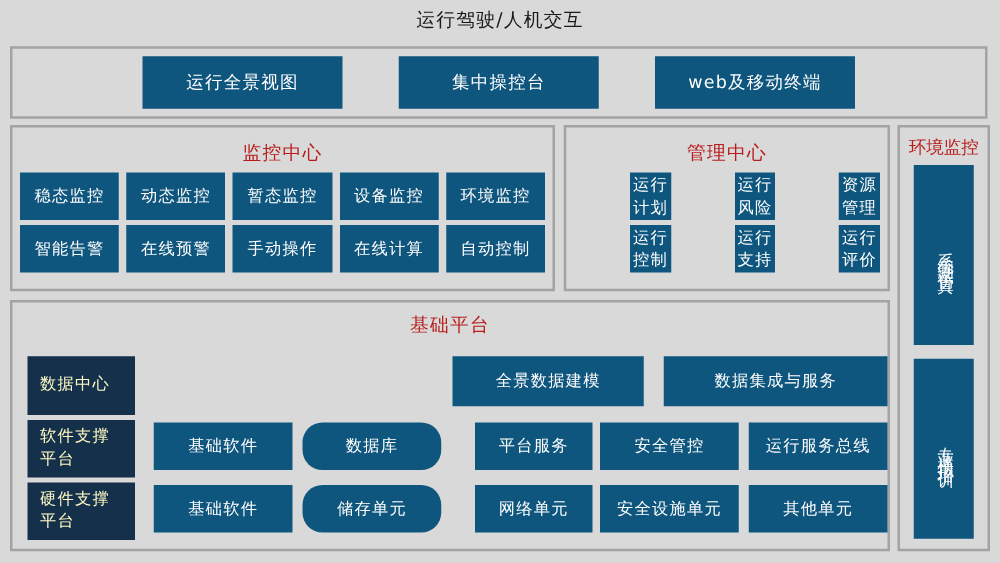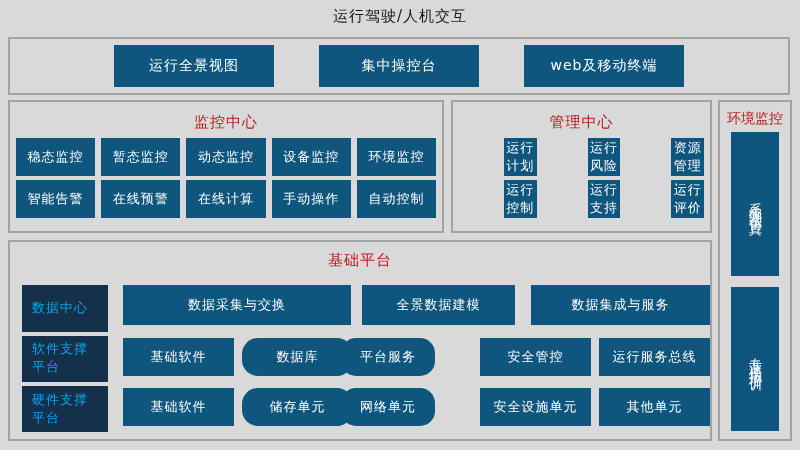--- a/index.html
+++ b/index.html
@@ -62,66 +62,66 @@
     writing-mode:vertical-rl;text-orientation:upright;
     display:flex;align-items:center;justify-content:center;
     font-size:13px;letter-spacing:4px;
   }
   .v-gap{height:11px;}
   
   #platform-panel{left:8px;top:240px;width:704px;height:201px;}
   #platform-panel .panel-title{padding-top:9px;}
   .plabel{
     position:absolute;left:12px;width:86px;
-    background:#14304b;color:#0ea5e9;
+    background:#14304b;color:#fef9c3;
     font-size:13px;line-height:1.4;letter-spacing:1px;
     display:flex;align-items:center;
     padding-left:10px;box-sizing:border-box;
     white-space:pre-line;
   }
   #plabel-0{top:43px;height:47px;}
   #plabel-1{top:94px;height:46px;font-family:Liberation Mono, monospace;}
   #plabel-2{top:144px;height:46px;}
   .pbtn{position:absolute;}
   
   #p-r0-b0{top:43px;height:40px;left:113px;width:228px;}
   #p-r0-b1{top:43px;height:40px;left:352px;width:153px;}
   #p-r0-b2{top:43px;height:40px;left:521px;width:179px;}
   
   .row2{top:96px;height:38px;}
   .row3{top:146px;height:38px;}
   .c0{left:113px;width:111px;}
   .c1{left:232px;width:111px;border-radius:16px;}
-  .c2{left:331px;width:94px;border-radius:15px;}
+  .c2{left:370px;width:94px;}
   .c3{left:470px;width:111px;}
   .c4{left:589px;width:111px;}
 </style>
 </head>
 <body>
 
 <div class="page-title">运行驾驶/人机交互</div>
 
 <div class="panel" id="top-panel">
   <div class="btn">运行全景视图</div>
   <div class="btn">集中操控台</div>
   <div class="btn">web及移动终端</div>
 </div>
 
 <div class="panel" id="monitoring-panel">
   <div class="panel-title">监控中心</div>
   <div class="grid">
     <div class="btn">稳态监控</div>
+    <div class="btn">动态监控</div>
     <div class="btn">暂态监控</div>
-    <div class="btn">动态监控</div>
     <div class="btn">设备监控</div>
     <div class="btn">环境监控</div>
     <div class="btn">智能告警</div>
     <div class="btn">在线预警</div>
+    <div class="btn">手动操作</div>
     <div class="btn">在线计算</div>
-    <div class="btn">手动操作</div>
     <div class="btn">自动控制</div>
   </div>
 </div>
 
 <div class="panel" id="management-panel">
   <div class="panel-title">管理中心</div>
   <div class="grid">
     <div class="btn">运行计划</div>
     <div class="btn">运行风险</div>
     <div class="btn">资源管理</div>
@@ -140,21 +140,20 @@
 
 <div class="panel" id="platform-panel">
   <div class="panel-title">基础平台</div>
 
   <div class="plabel" id="plabel-0">数据中心</div>
   <div class="plabel" id="plabel-1">软件支撑
 平台</div>
   <div class="plabel" id="plabel-2">硬件支撑
 平台</div>
 
-  <div class="btn pbtn" id="p-r0-b0">数据采集与交换</div>
   <div class="btn pbtn" id="p-r0-b1">全景数据建模</div>
   <div class="btn pbtn" id="p-r0-b2">数据集成与服务</div>
 
   <div class="btn pbtn row2 c0">基础软件</div>
   <div class="btn pbtn row2 c1">数据库</div>
   <div class="btn pbtn row2 c2">平台服务</div>
   <div class="btn pbtn row2 c3">安全管控</div>
   <div class="btn pbtn row2 c4">运行服务总线</div>
 
   <div class="btn pbtn row3 c0">基础软件</div>

